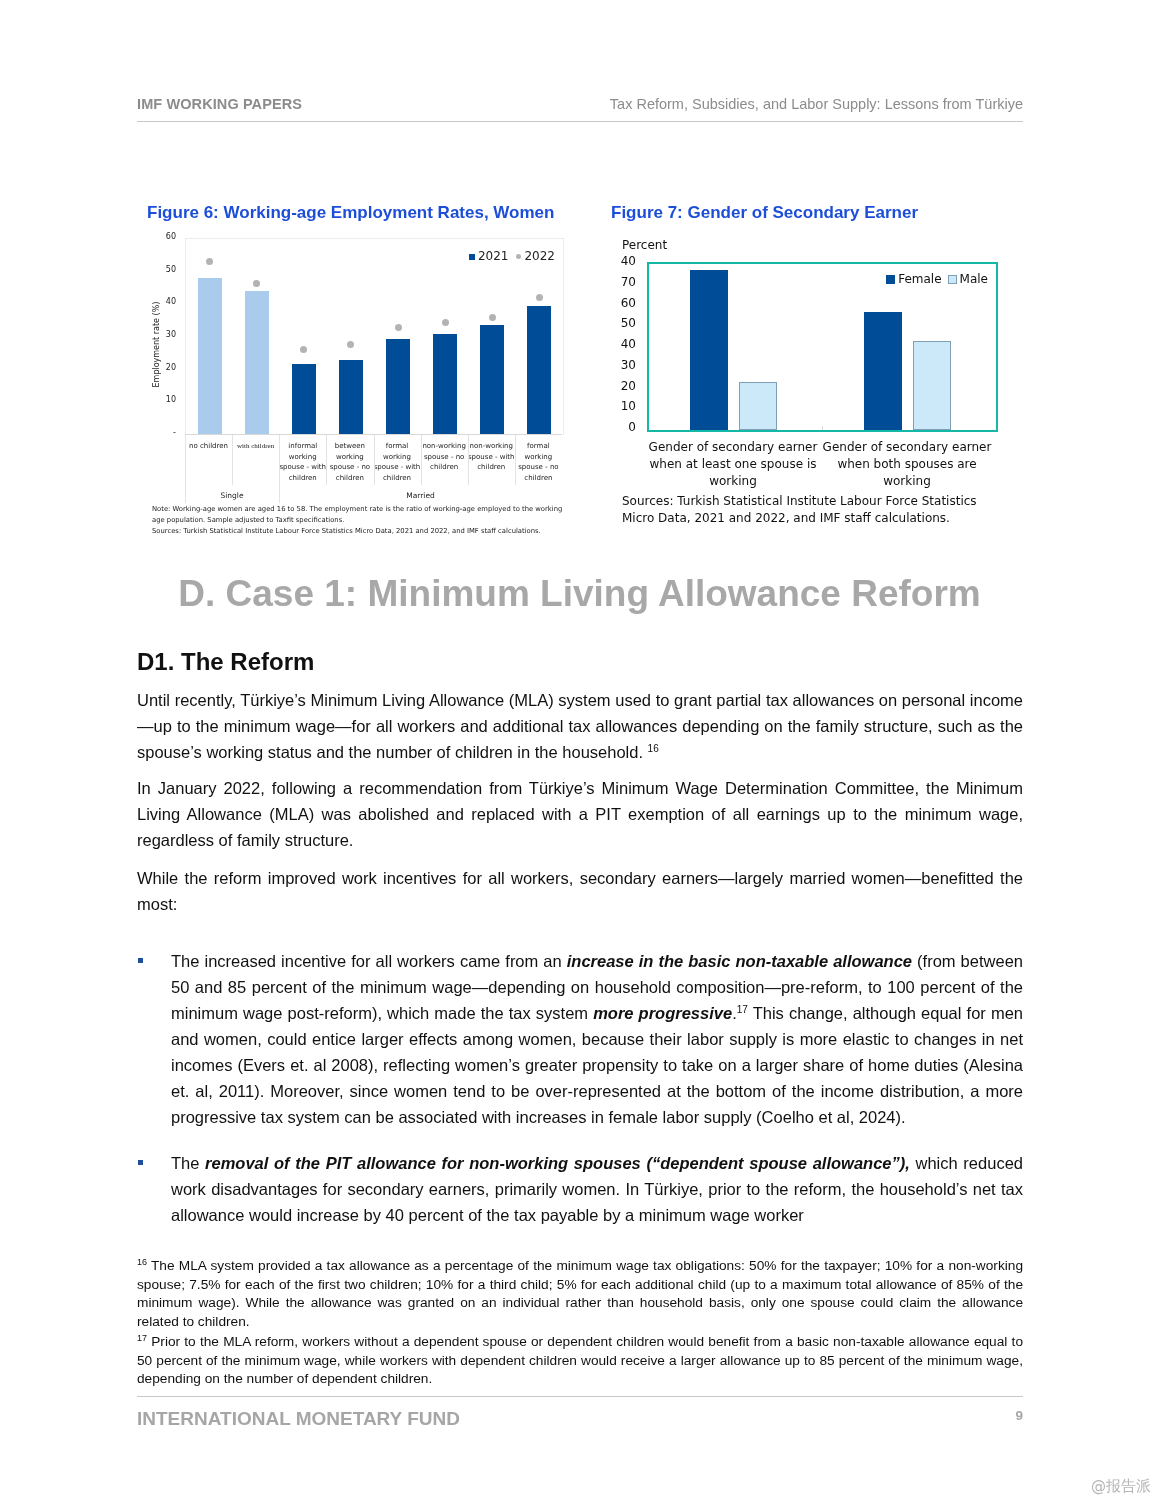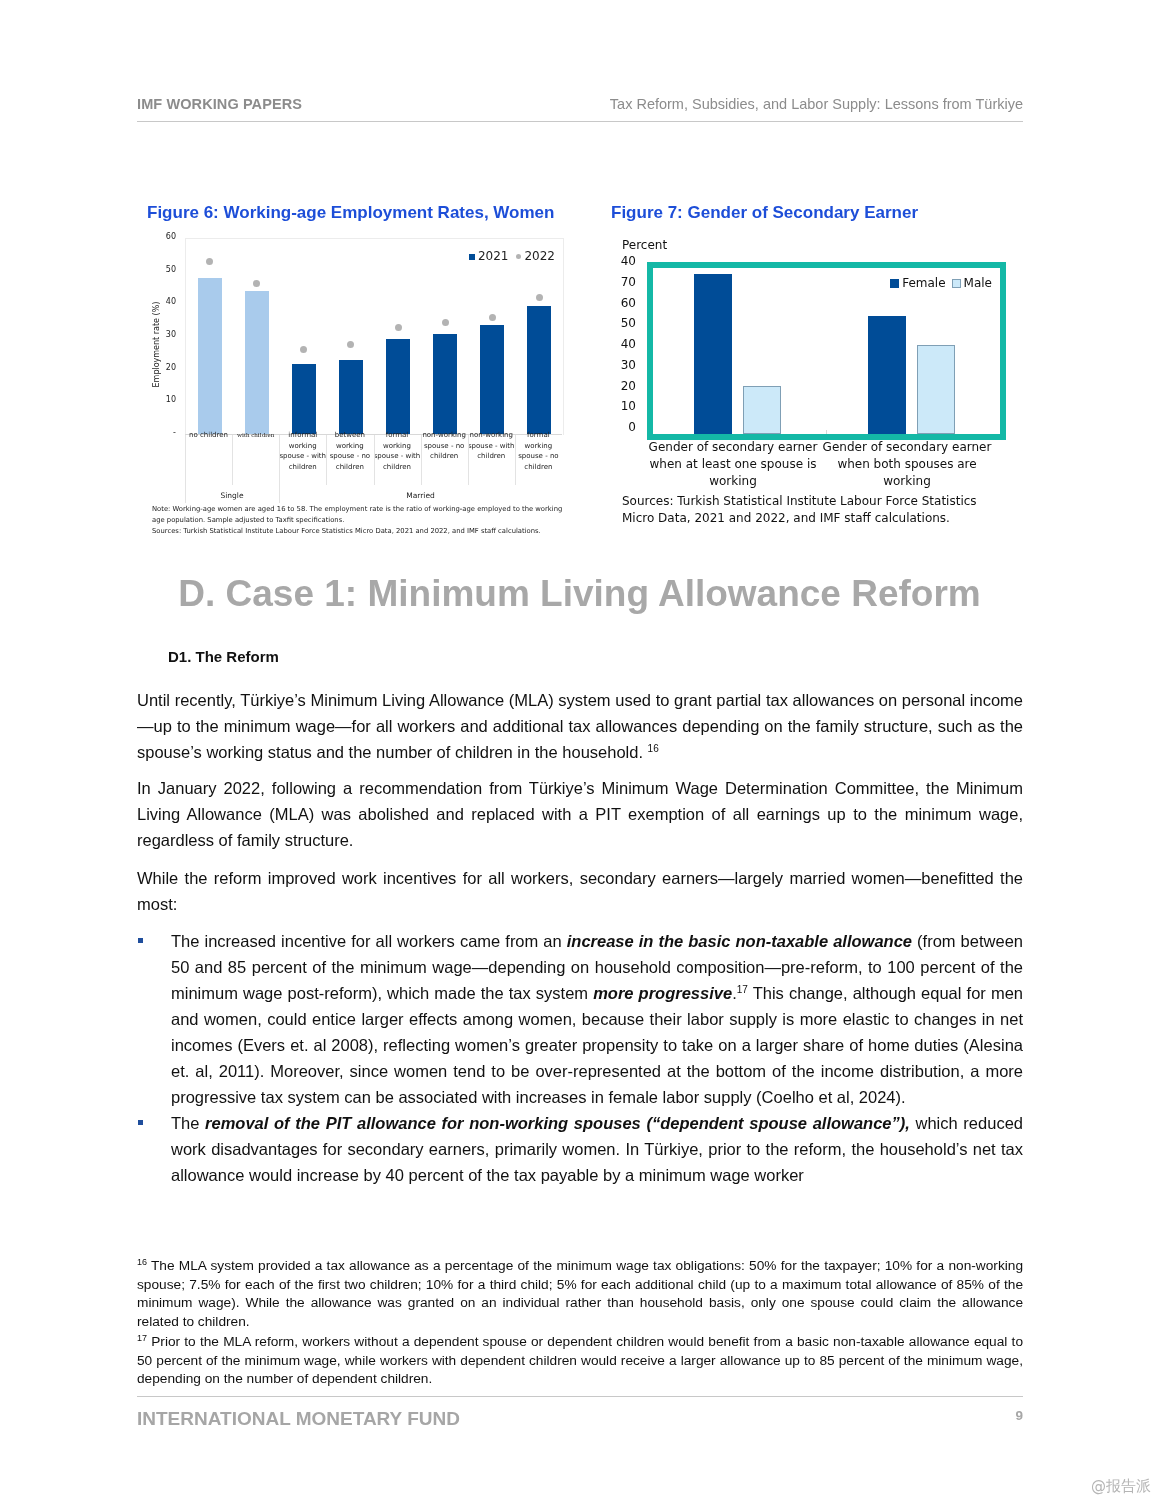--- a/index.html
+++ b/index.html
@@ -12,45 +12,45 @@
   .fig-title { font-size: 17px; font-weight: bold; color: #1d4ed8; }
 
   
   .f6 { left: 140px; top: 228px; width: 430px; height: 320px; }
   .f6-plot { position: absolute; left: 45px; top: 10px; width: 377px; height: 196px; border: 1px solid #ececec; border-bottom: none; }
   .f6-tick { position: absolute; left: 16px; width: 20px; text-align: right; font-family: "DejaVu Sans", sans-serif; font-size: 8px; color: #222; }
   .f6-ylabel { position: absolute; left: -26px; top: 112px; transform: rotate(-90deg); font-family: "DejaVu Sans", sans-serif; font-size: 8px; color: #222; white-space: nowrap; }
   .f6-bar { position: absolute; bottom: 0; width: 24px; }
   .f6-dot { position: absolute; width: 7px; height: 7px; border-radius: 50%; background: #b3b3b3; }
   .f6-axis { position: absolute; left: 45px; top: 206px; width: 377px; height: 1px; background: #d8d8d8; }
-  .f6-cat { position: absolute; top: 202px; width: 47px; text-align: center; font-family: "DejaVu Sans", sans-serif; font-size: 7px; line-height: 10.5px; color: #222; }
+  .f6-cat { position: absolute; top: 213px; width: 47px; text-align: center; font-family: "DejaVu Sans", sans-serif; font-size: 7px; line-height: 10.5px; color: #222; }
   .f6-sep { position: absolute; top: 207px; width: 1px; background: #e3e3e3; }
   .f6-group { position: absolute; top: 263px; font-family: "DejaVu Sans", sans-serif; font-size: 7.5px; color: #222; text-align: center; }
   .f6-note { position: absolute; left: 12px; top: 276px; width: 420px; font-family: "DejaVu Sans", sans-serif; font-size: 6.8px; line-height: 11px; color: #222; }
   .f6-legend { position: absolute; right: 8px; top: 10px; font-family: "DejaVu Sans", sans-serif; font-size: 12px; color: #222; display: flex; gap: 8px; align-items: center; }
   .sw-sq { display: inline-block; width: 6px; height: 6px; margin-right: 3px; vertical-align: middle; }
   .sw-dot { display: inline-block; width: 5px; height: 5px; border-radius: 50%; margin-right: 3px; vertical-align: middle; }
 
   
   .f7 { left: 610px; top: 236px; width: 400px; height: 300px; }
   .f7-unit { position: absolute; left: 12px; top: 2px; font-family: "DejaVu Sans", sans-serif; font-size: 12px; color: #111; }
-  .f7-plot { position: absolute; left: 37px; top: 26px; width: 347px; height: 166px; border: 6px solid #14b8a6; }
+  .f7-plot { position: absolute; left: 37px; top: 26px; width: 347px; height: 166px; border: 2px solid #14b8a6; }
   .f7-tick { position: absolute; left: 0px; width: 26px; text-align: right; font-family: "DejaVu Sans", sans-serif; font-size: 12px; color: #111; }
   .f7-bar { position: absolute; bottom: 0; width: 38px; box-sizing: border-box; }
   .f7-cat { position: absolute; top: 203px; width: 170px; text-align: center; font-family: "DejaVu Sans", sans-serif; font-size: 12px; line-height: 17px; color: #111; }
   .f7-src { position: absolute; left: 12px; top: 257px; width: 390px; font-family: "DejaVu Sans", sans-serif; font-size: 12px; line-height: 17px; color: #111; }
   .f7-legend { position: absolute; right: 8px; top: 8px; font-family: "DejaVu Sans", sans-serif; font-size: 12px; color: #111; display: flex; gap: 6px; align-items: center; }
   .f7-sq { display: inline-block; width: 9px; height: 9px; margin-right: 3px; vertical-align: -1px; box-sizing: border-box; }
   .f7-divider { position: absolute; bottom: 0; left: 173px; width: 1px; height: 4px; background: #d9d9d9; }
 
   .section-title { left: 0; width: 1159px; top: 573px; text-align: center; font-size: 37px; font-weight: bold; color: #a8a8a8; }
-  .sub-title { left: 137px; top: 648px; font-size: 15px; font-weight: bold; color: #111; margin-left: 31px; }
+  .sub-title { left: 137px; top: 648px; font-size: 24px; font-weight: bold; color: #111; }
   .para { left: 137px; width: 886px; font-size: 16.5px; line-height: 26px; text-align: justify; color: #111; }
   .bullet-wrap { left: 137px; width: 886px; font-size: 16.5px; line-height: 26px; color: #111; }
-  .bullet { position: relative; padding-left: 34px; text-align: justify; }
+  .bullet { position: relative; padding-left: 34px; text-align: justify; margin-top: 20px; }
   .bullet-mark { position: absolute; left: 1px; top: 10px; width: 5px; height: 5px; background: #1f4e9c; }
   .bi { font-weight: bold; font-style: italic; }
   sup { font-size: 10px; line-height: 0; vertical-align: 6px; }
   .footnotes { left: 137px; top: 1257px; width: 886px; font-size: 13.7px; line-height: 18.5px; color: #111; text-align: justify; }
   .footnotes p { margin: 0 0 2px 0; }
   .footnotes sup { font-size: 9px; vertical-align: 5px; }
   .ftr-rule { left: 137px; top: 1396px; width: 886px; height: 1px; background: #c8c8c8; }
   .ftr-left { left: 137px; top: 1408px; font-size: 19px; font-weight: bold; color: #a6a6a6; }
   .ftr-right { right: 136px; top: 1408px; font-size: 13.5px; font-weight: bold; color: #a6a6a6; }
   .watermark { right: 8px; top: 1477px; font-family: "DejaVu Sans", sans-serif; font-size: 15px; color: #b5b5b5; }

